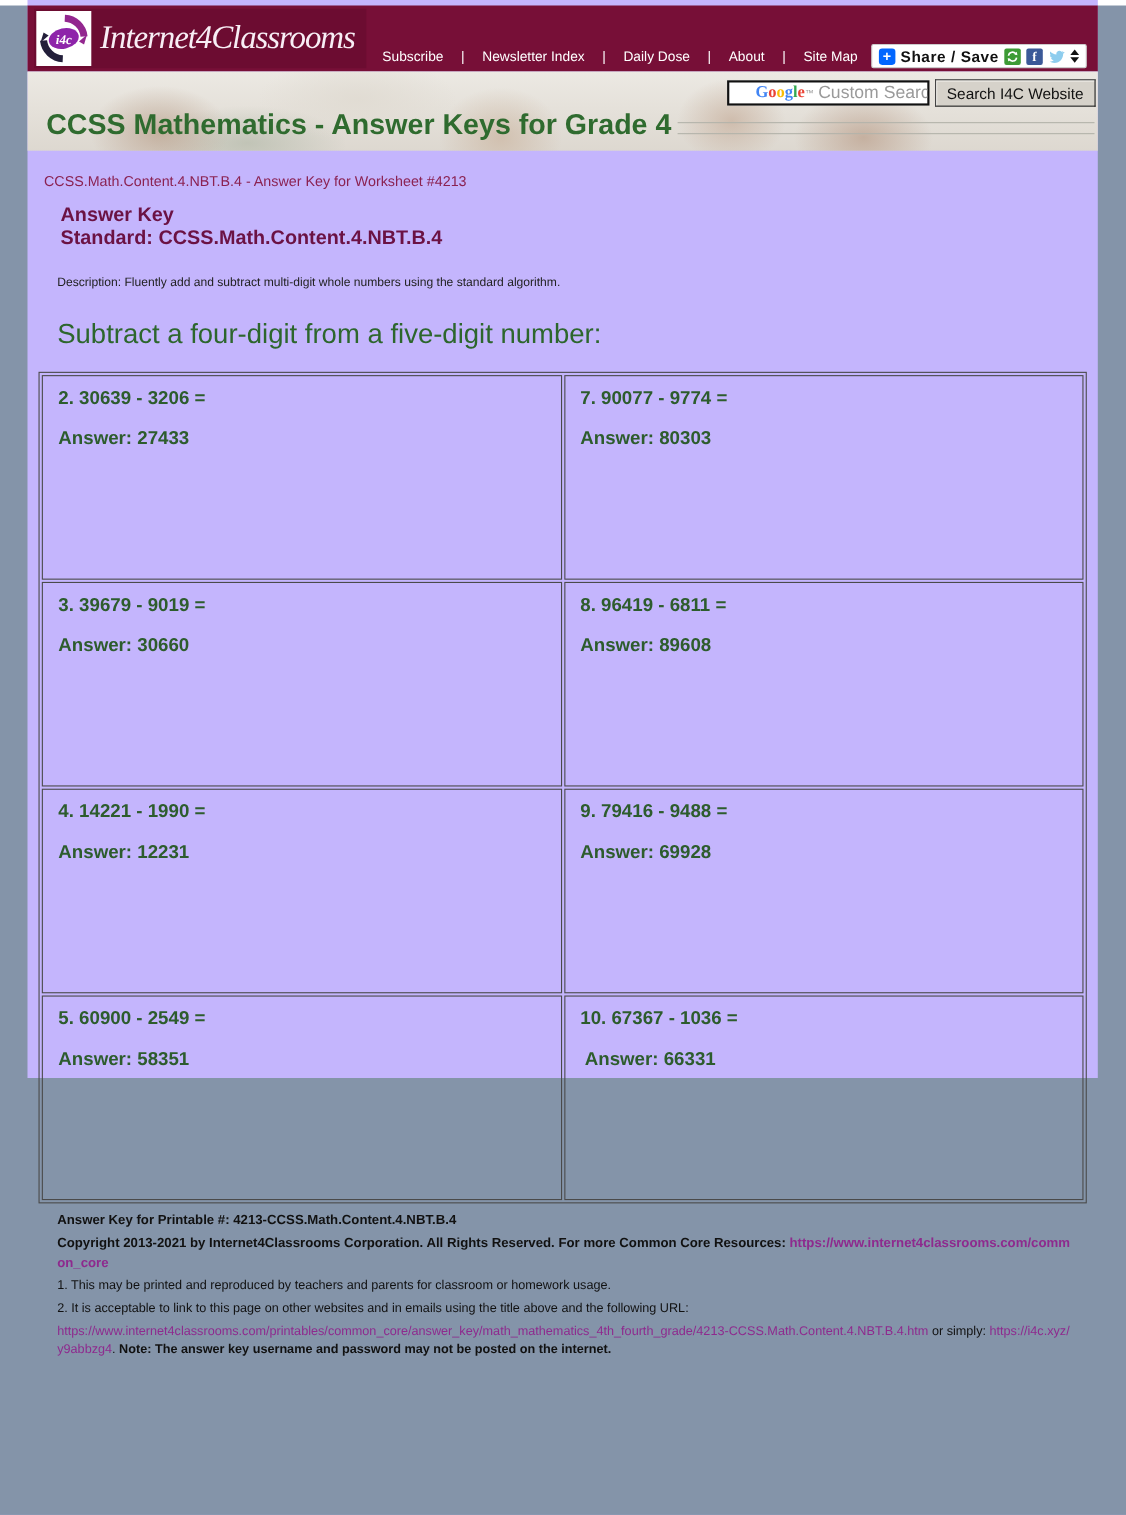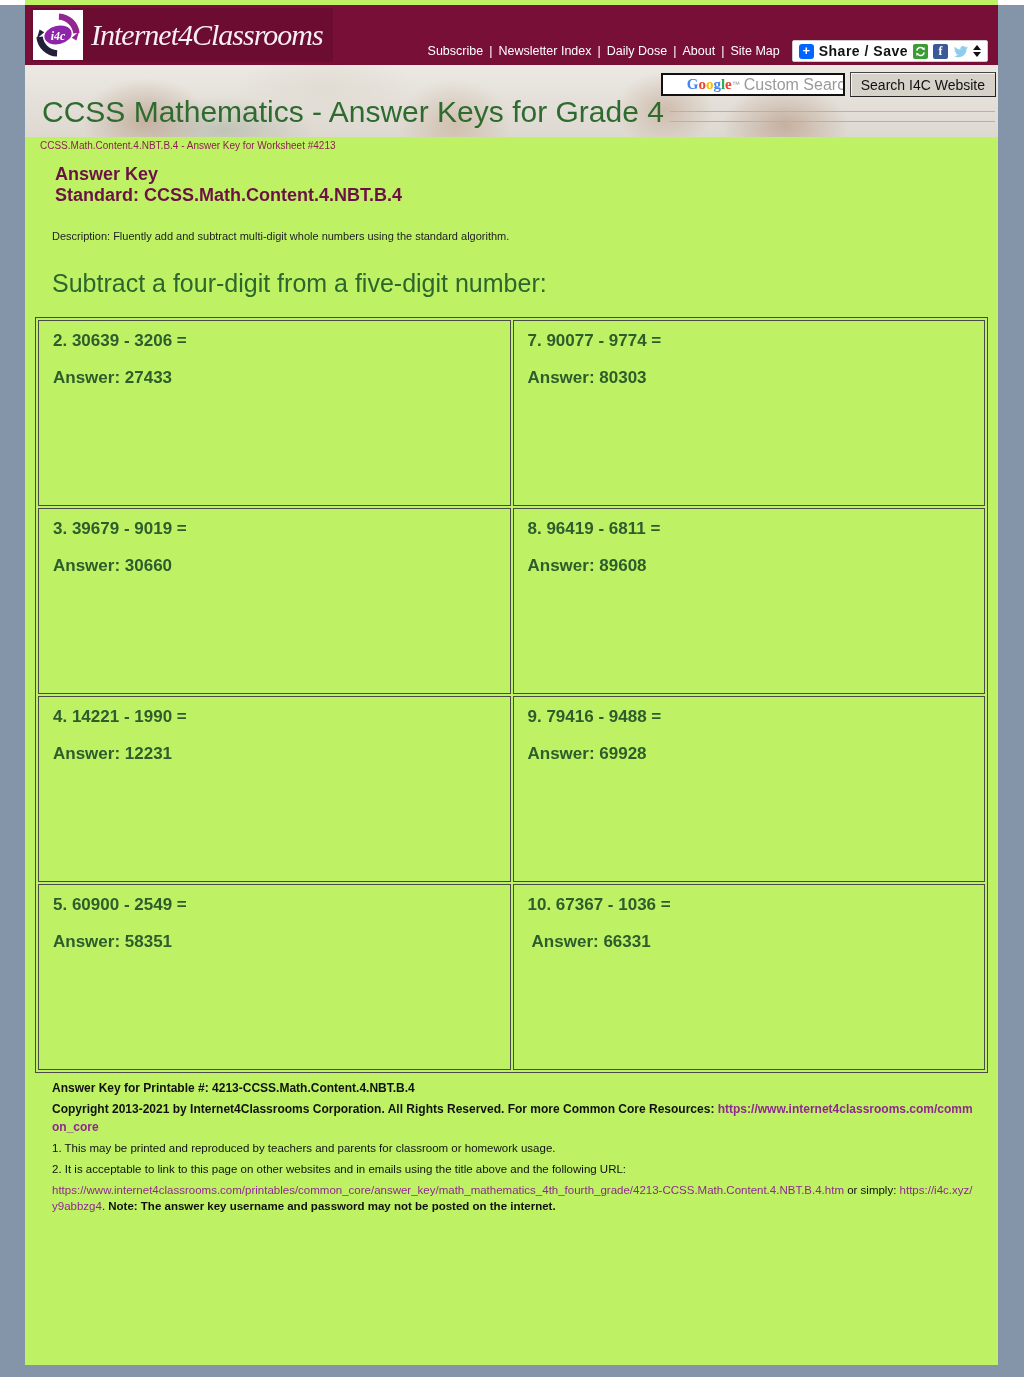--- a/index.html
+++ b/index.html
@@ -4,43 +4,43 @@
 <style>
   * { box-sizing: border-box; margin: 0; padding: 0; }
   html, body {
     width: 1024px; height: 1377px;
     background: #8494a9;
     font-family: "Liberation Sans", sans-serif;
     overflow: hidden;
   }
   .top-bar { position: absolute; top: 0; left: 0; width: 1024px; height: 5px; background: #ffffff; }
   .page {
-    position: absolute; top: 0; left: 25px; width: 973px; height: 1365px;
-    background: #bef264; padding-top: 5px;
+    position: absolute; top: 0; left: 25px; width: 973px; height: 980px;
+    background: #c4b5fd; padding-top: 5px;
   }
 
   
   .masthead { position: relative; height: 60px; background: #770f37; }
   .logo-block {
     position: absolute; left: 6px; top: 3px; width: 302px; height: 54px;
     background: #6c0c31; display: flex; align-items: center; cursor: pointer;
   }
   .logo-badge {
     width: 50px; height: 50px; background: #ffffff; margin-left: 2px;
     display: flex; align-items: center; justify-content: center; flex: 0 0 auto;
   }
   .logo-text {
     color: #f8eef5; font-family: "Liberation Serif", serif; font-style: italic;
     font-size: 30px; margin-left: 8px; white-space: nowrap; letter-spacing: -1px;
   }
   .masthead-right {
     position: absolute; right: 10px; bottom: 3px;
     display: flex; align-items: center; gap: 12px;
   }
-  .topnav { display: flex; gap: 6px; color: #ffffff; font-size: 12.5px; }
+  .topnav { display: flex; gap: 16px; color: #ffffff; font-size: 12.5px; }
   .topnav a { color: #ffffff; text-decoration: none; cursor: pointer; }
   .nav-sep { color: #ffffff; }
   .share-box {
     background: #ffffff; border: 1px solid #cccccc; border-radius: 2px;
     height: 22px; display: flex; align-items: center; gap: 5px; padding: 0 6px;
     cursor: pointer;
   }
   .a2a-plus {
     width: 15px; height: 15px; background: #0166ff; border-radius: 3px;
     color: #ffffff; font-weight: bold; font-size: 13px; line-height: 14px;
@@ -78,25 +78,25 @@
   .g-placeholder { color: #9a9a9a; font-size: 16px; margin-left: 4px; }
   .search-btn {
     height: 25px; padding: 0 10px; background: #d6d2ca; border: 1px solid #444444;
     border-right-color: #222; border-bottom-color: #222; box-shadow: inset 1px 1px 0 #f5f3ef;
     font-size: 14px; color: #111111; cursor: pointer; font-family: "Liberation Sans", sans-serif;
   }
   .banner-title-row {
     position: absolute; left: 17px; right: 3px; bottom: 8px;
     display: flex; align-items: flex-end;
   }
-  .page-title { color: #2f6b2f; font-size: 30px; font-weight: normal; white-space: nowrap; }
+  .page-title { color: #2f6b2f; font-size: 26px; font-weight: bold; white-space: nowrap; }
   .title-rule { flex: 1; height: 11px; margin: 0 0 7px 6px; border-top: 1px solid #b3b3aa; border-bottom: 1px solid #b3b3aa; }
 
   
-  .breadcrumb { padding: 3px 0 0 15px; font-size: 10px; color: #8b2252; }
+  .breadcrumb { padding: 3px 0 0 15px; font-size: 13px; color: #8b2252; margin-top: 17px; }
   .breadcrumb span { cursor: pointer; }
   .keyrow {
     display: flex; justify-content: space-between;
     padding: 13px 85px 0 30px;
     color: #6b1244; font-weight: bold; font-size: 18px; flex-direction: column;
   }
   .description { padding: 24px 0 0 27px; font-size: 11px; color: #222222; }
   .section-heading { margin: 27px 0 0 27px; font-size: 25px; font-weight: normal; color: #2d662d; }
 
   

